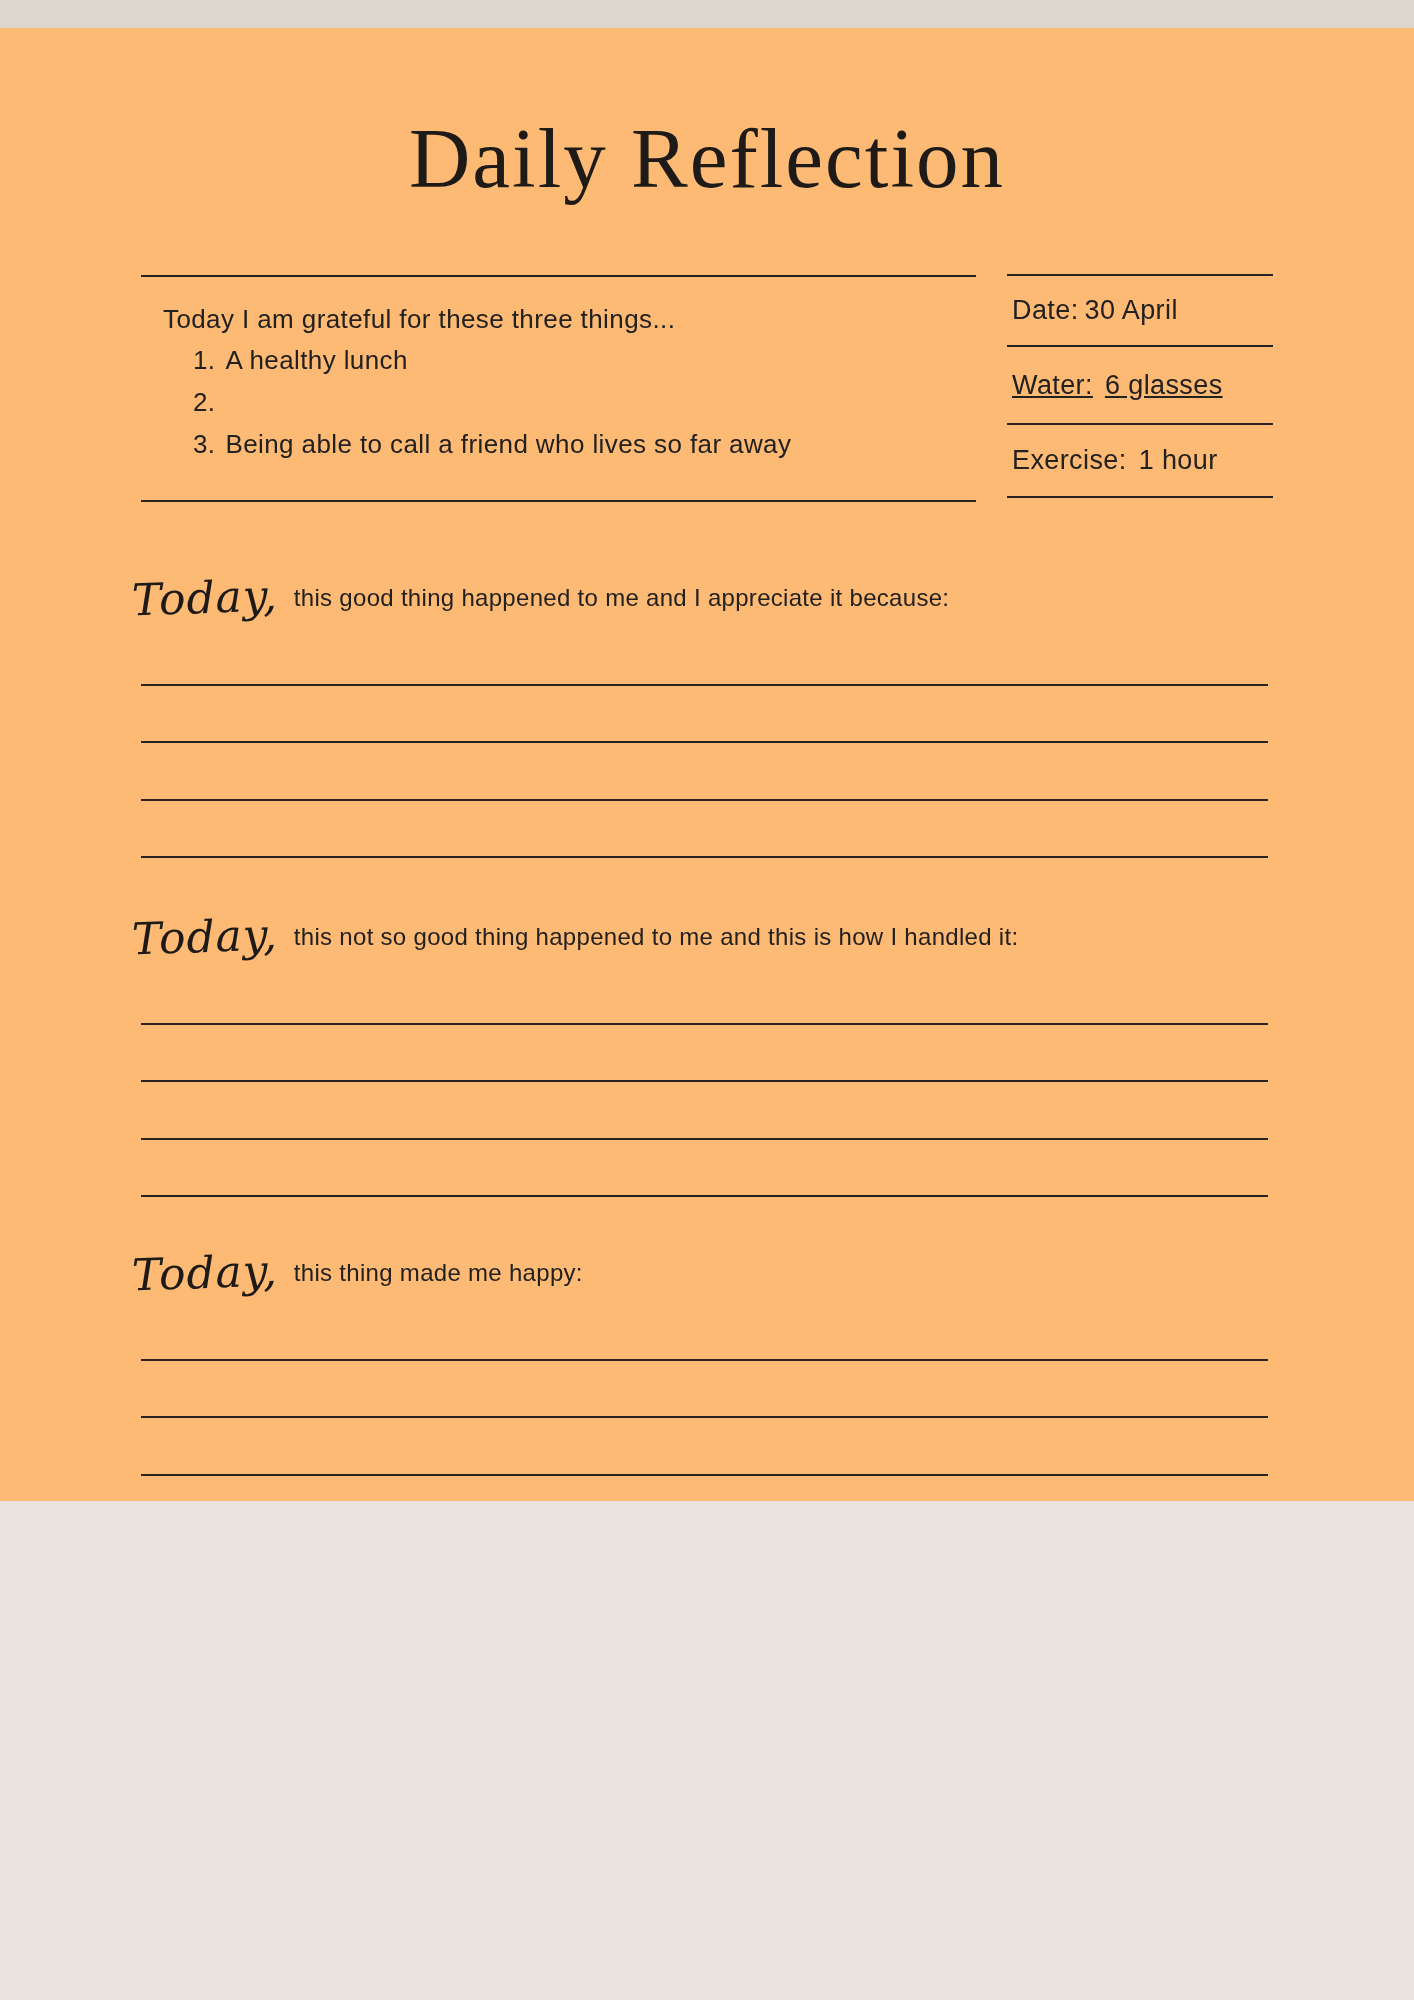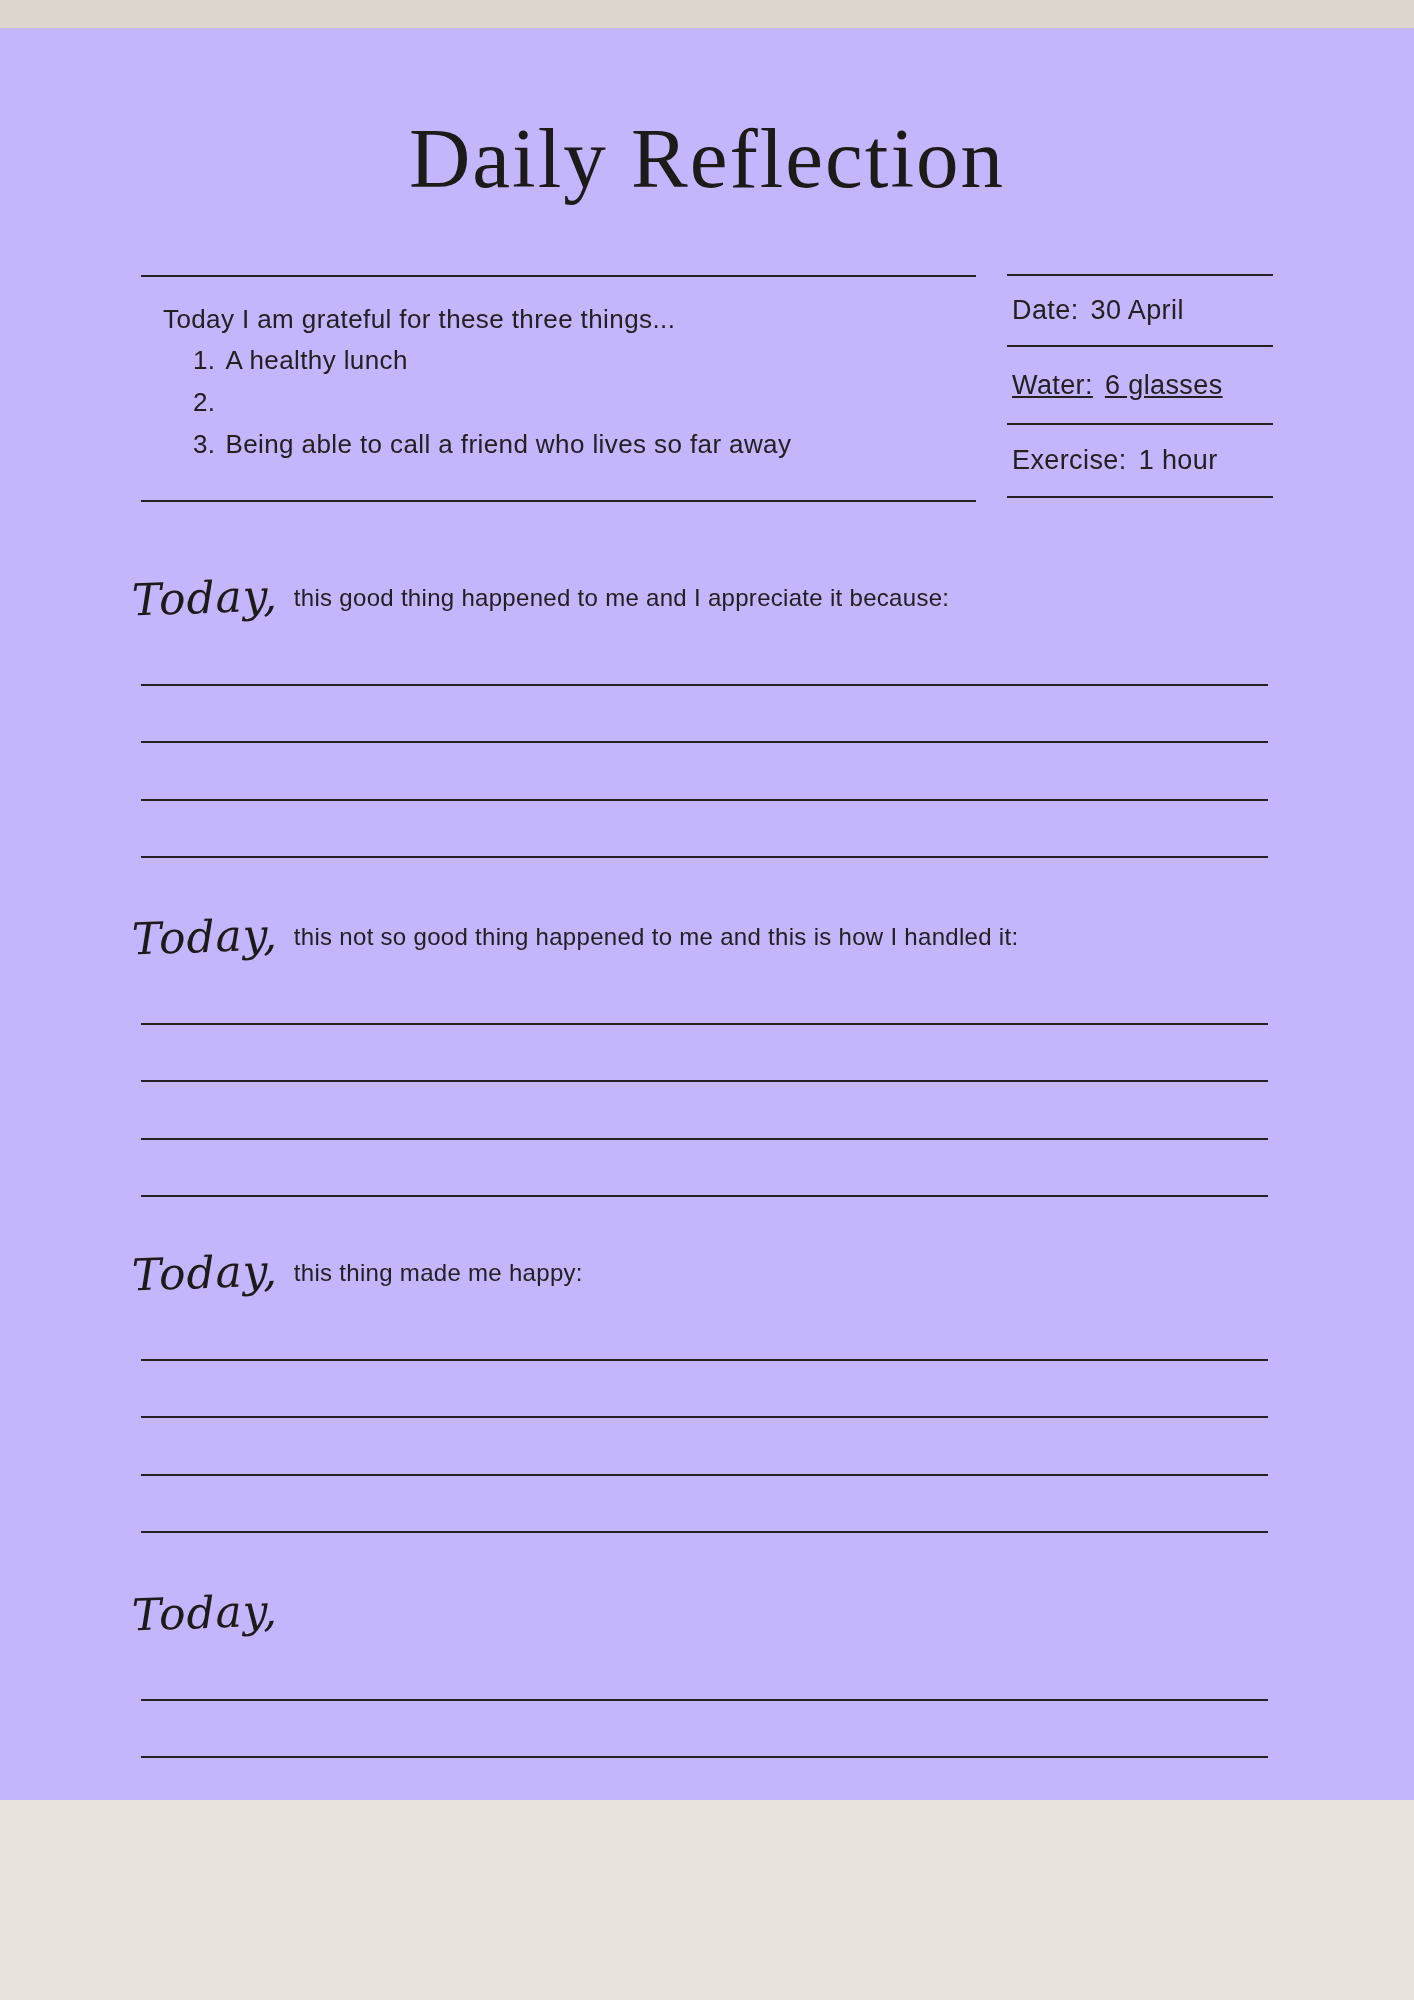--- a/index.html
+++ b/index.html
@@ -1,22 +1,22 @@
 <!DOCTYPE html>
 <html><head>
 <meta charset="utf-8">
 <style>
   * { margin: 0; padding: 0; box-sizing: border-box; }
   html, body { background: #e9e4de; }
   .page {
     position: relative;
     width: 1414px;
-    height: 1800px;
+    height: 1501px;
     margin: 0 auto;
-    background: #c4b5fd;
+    background: #fdba74;
     overflow: hidden;
     color: #232020;
     font-family: "Liberation Sans", sans-serif;
   }
   .band {
     position: absolute;
     left: 0;
     width: 100%;
     background: #ddd6cf;
   }
@@ -74,21 +74,21 @@
   }
   .tracker-row {
     border-top: 2px solid #26221f;
     display: flex;
     align-items: center;
     gap: 12px;
     font-size: 27px;
     letter-spacing: 0.4px;
     padding-left: 5px;
   }
-  .tracker-row.r1 { height: 71px; }
+  .tracker-row.r1 { height: 71px; gap: 6px; }
   .tracker-row.r2 { height: 78px; text-decoration: underline; }
   .tracker-row.r3 { height: 75px; border-bottom: 2px solid #26221f; }
 
   
   .reflect-section {
     position: absolute;
     left: 141px;
     width: 1127px;
   }
   .s1 { top: 568px; }

